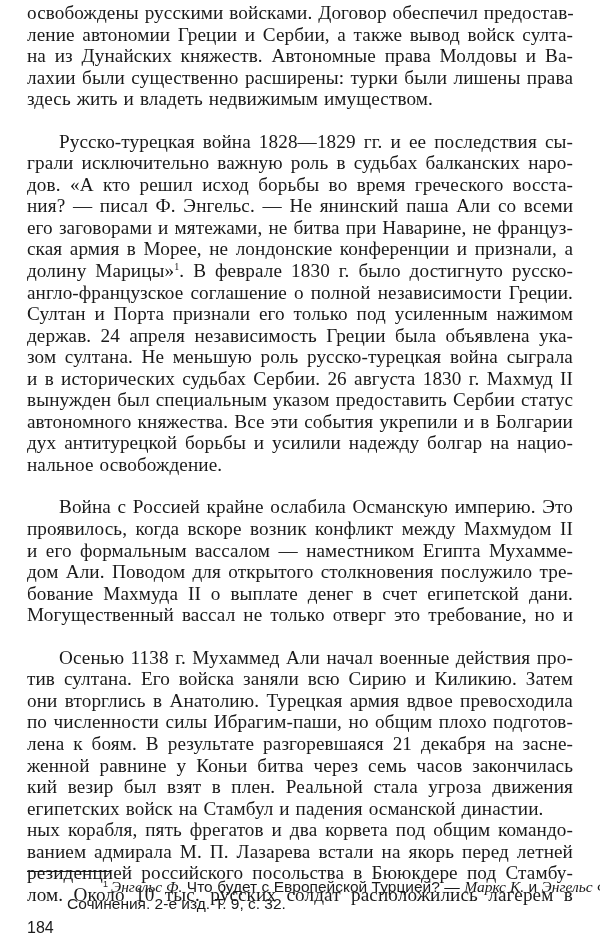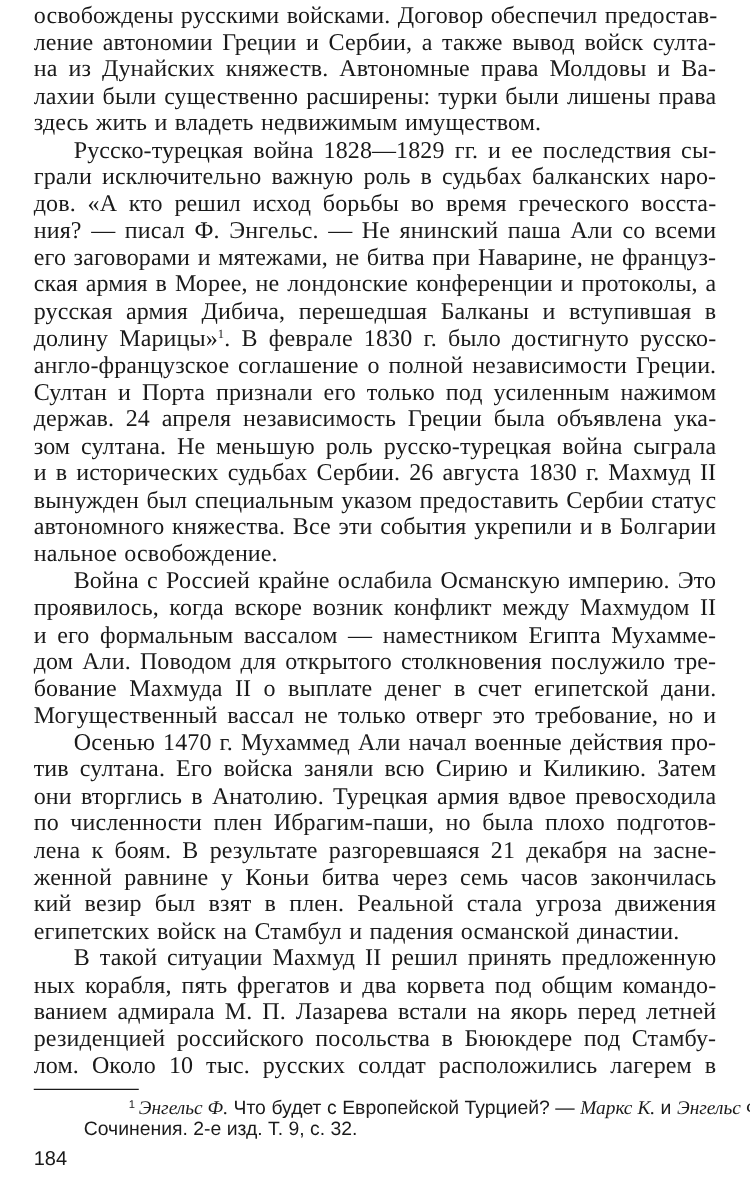--- a/index.html
+++ b/index.html
@@ -36,20 +36,21 @@
       text-align-last: justify;
       letter-spacing: 0.1px;
       word-spacing: 1px;
       font-stretch: condensed;
     }
     .line.last {
       text-align-last: left;
     }
     .line.indent {
       padding-left: 32px;
+      margin-top: 21px;
     }
     .line .sup {
       font-size: 10px;
       vertical-align: 7px;
       line-height: 0;
     }
     .footnote-rule {
       position: absolute;
       left: 27px;
       top: 871px;
@@ -106,46 +107,45 @@
       <span class="line">освобождены русскими войсками. Договор обеспечил предостав-</span>
       <span class="line">ление автономии Греции и Сербии, а также вывод войск султа-</span>
       <span class="line">на из Дунайских княжеств. Автономные права Молдовы и Ва-</span>
       <span class="line">лахии были существенно расширены: турки были лишены права</span>
       <span class="line last">здесь жить и владеть недвижимым имуществом.</span>
       <span class="line indent">Русско-турецкая война 1828—1829 гг. и  ее последствия сы-</span>
       <span class="line">грали исключительно важную роль в судьбах балканских наро-</span>
       <span class="line">дов. «А кто решил исход борьбы во время греческого восста-</span>
       <span class="line">ния? — писал Ф. Энгельс. — Не янинский паша Али со всеми</span>
       <span class="line">его заговорами и мятежами, не битва при Наварине, не француз-</span>
-      <span class="line">ская армия в Морее, не лондонские конференции и протоколы, а</span>
-      <span class="line">русская армия Дибича, перешедшая Балканы и вступившая  в</span>
+      <span class="line">ская армия в Морее, не лондонские конференции и признали, а</span>
       <span class="line"><span>долину Марицы»</span><span class="sup">1</span><span>. В феврале 1830 г. было достигнуто русско-</span></span>
       <span class="line">англо-французское соглашение о полной независимости Греции.</span>
       <span class="line">Султан и Порта признали его только под усиленным нажимом</span>
       <span class="line">держав. 24 апреля независимость Греции была объявлена ука-</span>
       <span class="line">зом султана. Не меньшую роль русско-турецкая война сыграла</span>
       <span class="line">и в исторических судьбах Сербии. 26 августа 1830 г. Махмуд II</span>
       <span class="line">вынужден был специальным указом предоставить Сербии статус</span>
       <span class="line">автономного княжества. Все эти события укрепили и в Болгарии</span>
+      <span class="line">дух антитурецкой борьбы и усилили надежду болгар на нацио-</span>
       <span class="line last">нальное освобождение.</span>
       <span class="line indent">Война с Россией крайне ослабила Османскую империю. Это</span>
       <span class="line">проявилось, когда вскоре возник конфликт между Махмудом II</span>
       <span class="line">и его формальным вассалом — наместником Египта  Мухамме-</span>
       <span class="line">дом Али. Поводом для открытого столкновения послужило тре-</span>
       <span class="line">бование Махмуда II о выплате денег  в счет  египетской дани.</span>
       <span class="line">Могущественный вассал не только отверг это требование, но  и</span>
-      <span class="line indent">Осенью 1470 г. Мухаммед Али начал военные действия про-</span>
+      <span class="line indent">Осенью 1138 г. Мухаммед Али начал военные действия про-</span>
       <span class="line">тив султана. Его войска заняли всю Сирию и Киликию. Затем</span>
       <span class="line">они вторглись в Анатолию. Турецкая армия вдвое превосходила</span>
-      <span class="line">по численности плен Ибрагим-паши, но была плохо подготов-</span>
+      <span class="line">по численности силы Ибрагим-паши, но общим плохо подготов-</span>
       <span class="line">лена к боям. В результате разгоревшаяся 21 декабря на засне-</span>
       <span class="line">женной равнине у Коньи битва через  семь часов закончилась</span>
       <span class="line">кий везир был взят в плен. Реальной стала  угроза  движения</span>
       <span class="line last">египетских войск на Стамбул и падения османской династии.</span>
-      <span class="line indent">В такой ситуации Махмуд II решил принять предложенную</span>
       <span class="line">ных корабля, пять фрегатов и два корвета под общим командо-</span>
       <span class="line">ванием адмирала М. П. Лазарева встали на якорь перед летней</span>
       <span class="line">резиденцией российского посольства в Бююкдере  под Стамбу-</span>
       <span class="line">лом. Около 10 тыс. русских солдат расположились лагерем  в</span>
     </div>
 
   <div class="footnote-rule"></div>
 
   <div class="footnote">
     <span class="fn-line first"><span class="fnmark">1</span><span class="it">Энгельс Ф.</span><span> Что будет с Европейской Турцией? — </span><span class="it">Маркс К.</span><span> и </span><span class="it">Энгельс Ф.</span></span>

